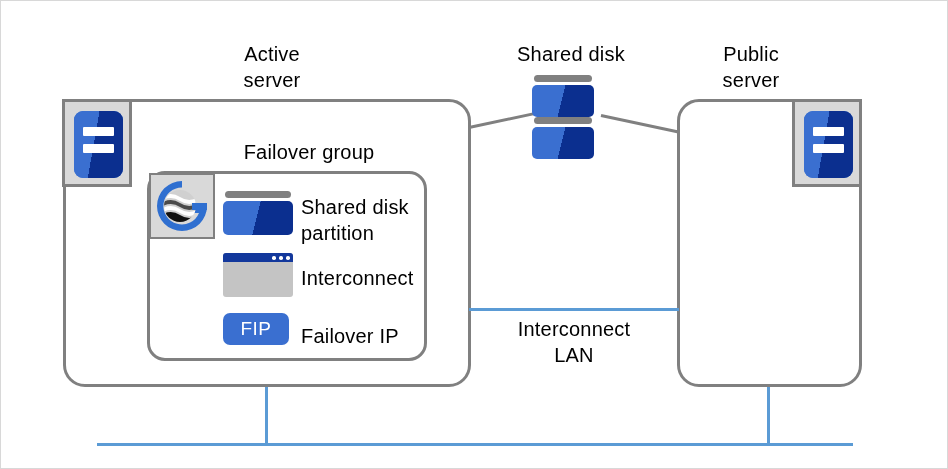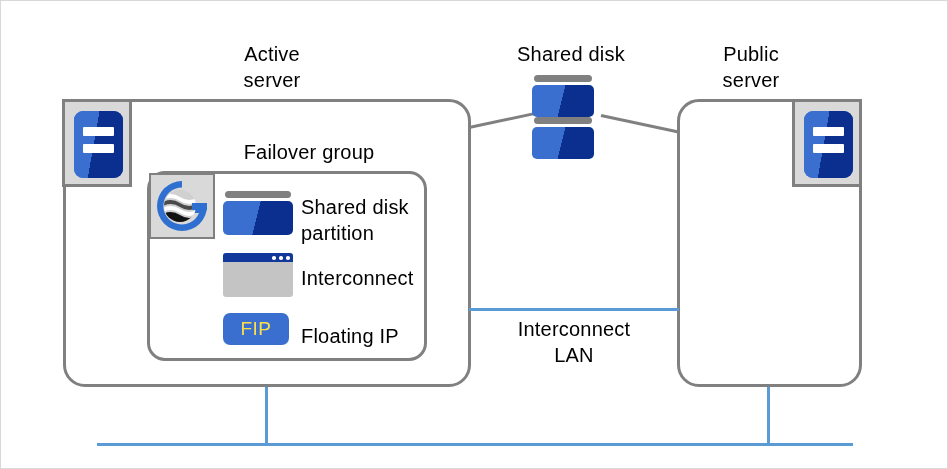--- a/index.html
+++ b/index.html
@@ -131,21 +131,21 @@
     width: 3.5px; height: 3.5px;
     border-radius: 50%;
     background: #ffffff;
   }
 
   
   .fip-chip {
     position: absolute;
     background: #3a6fd0;
     border-radius: 7px;
-    color: #fde047;
+    color: #ffffff;
     font-size: 19px;
     line-height: 32px;
     text-align: center;
     letter-spacing: .5px;
   }
 </style>
 </head>
 <body>
 
 <div id="canvas">
@@ -209,21 +209,21 @@
 
   <div class="app-icon" style="left:222px; top:252px; width:70px; height:44px;">
     <div class="titlebar"></div>
     <div class="dot" style="left:49px;"></div>
     <div class="dot" style="left:56px;"></div>
     <div class="dot" style="left:63px;"></div>
   </div>
   <div class="label label-left" style="left:300px; top:264px; width:180px;">Interconnect</div>
 
   <div class="fip-chip" style="left:222px; top:312px; width:66px; height:32px;">FIP</div>
-  <div class="label label-left" style="left:300px; top:322px; width:180px;">Floating IP</div>
+  <div class="label label-left" style="left:300px; top:322px; width:180px;">Failover IP</div>
 
   <div class="disk-unit" style="left:531px; top:74px; width:62px; height:46px;">
     <div class="disk-cap" style="left:2px; top:0px; width:58px; height:7px;"></div>
     <div class="disk-body" style="left:0px; top:10px; width:62px; height:32px;">
       <div class="shade"></div>
     </div>
   </div>
   <div class="disk-unit" style="left:531px; top:116px; width:62px; height:46px;">
     <div class="disk-cap" style="left:2px; top:0px; width:58px; height:7px;"></div>
     <div class="disk-body" style="left:0px; top:10px; width:62px; height:32px;">

